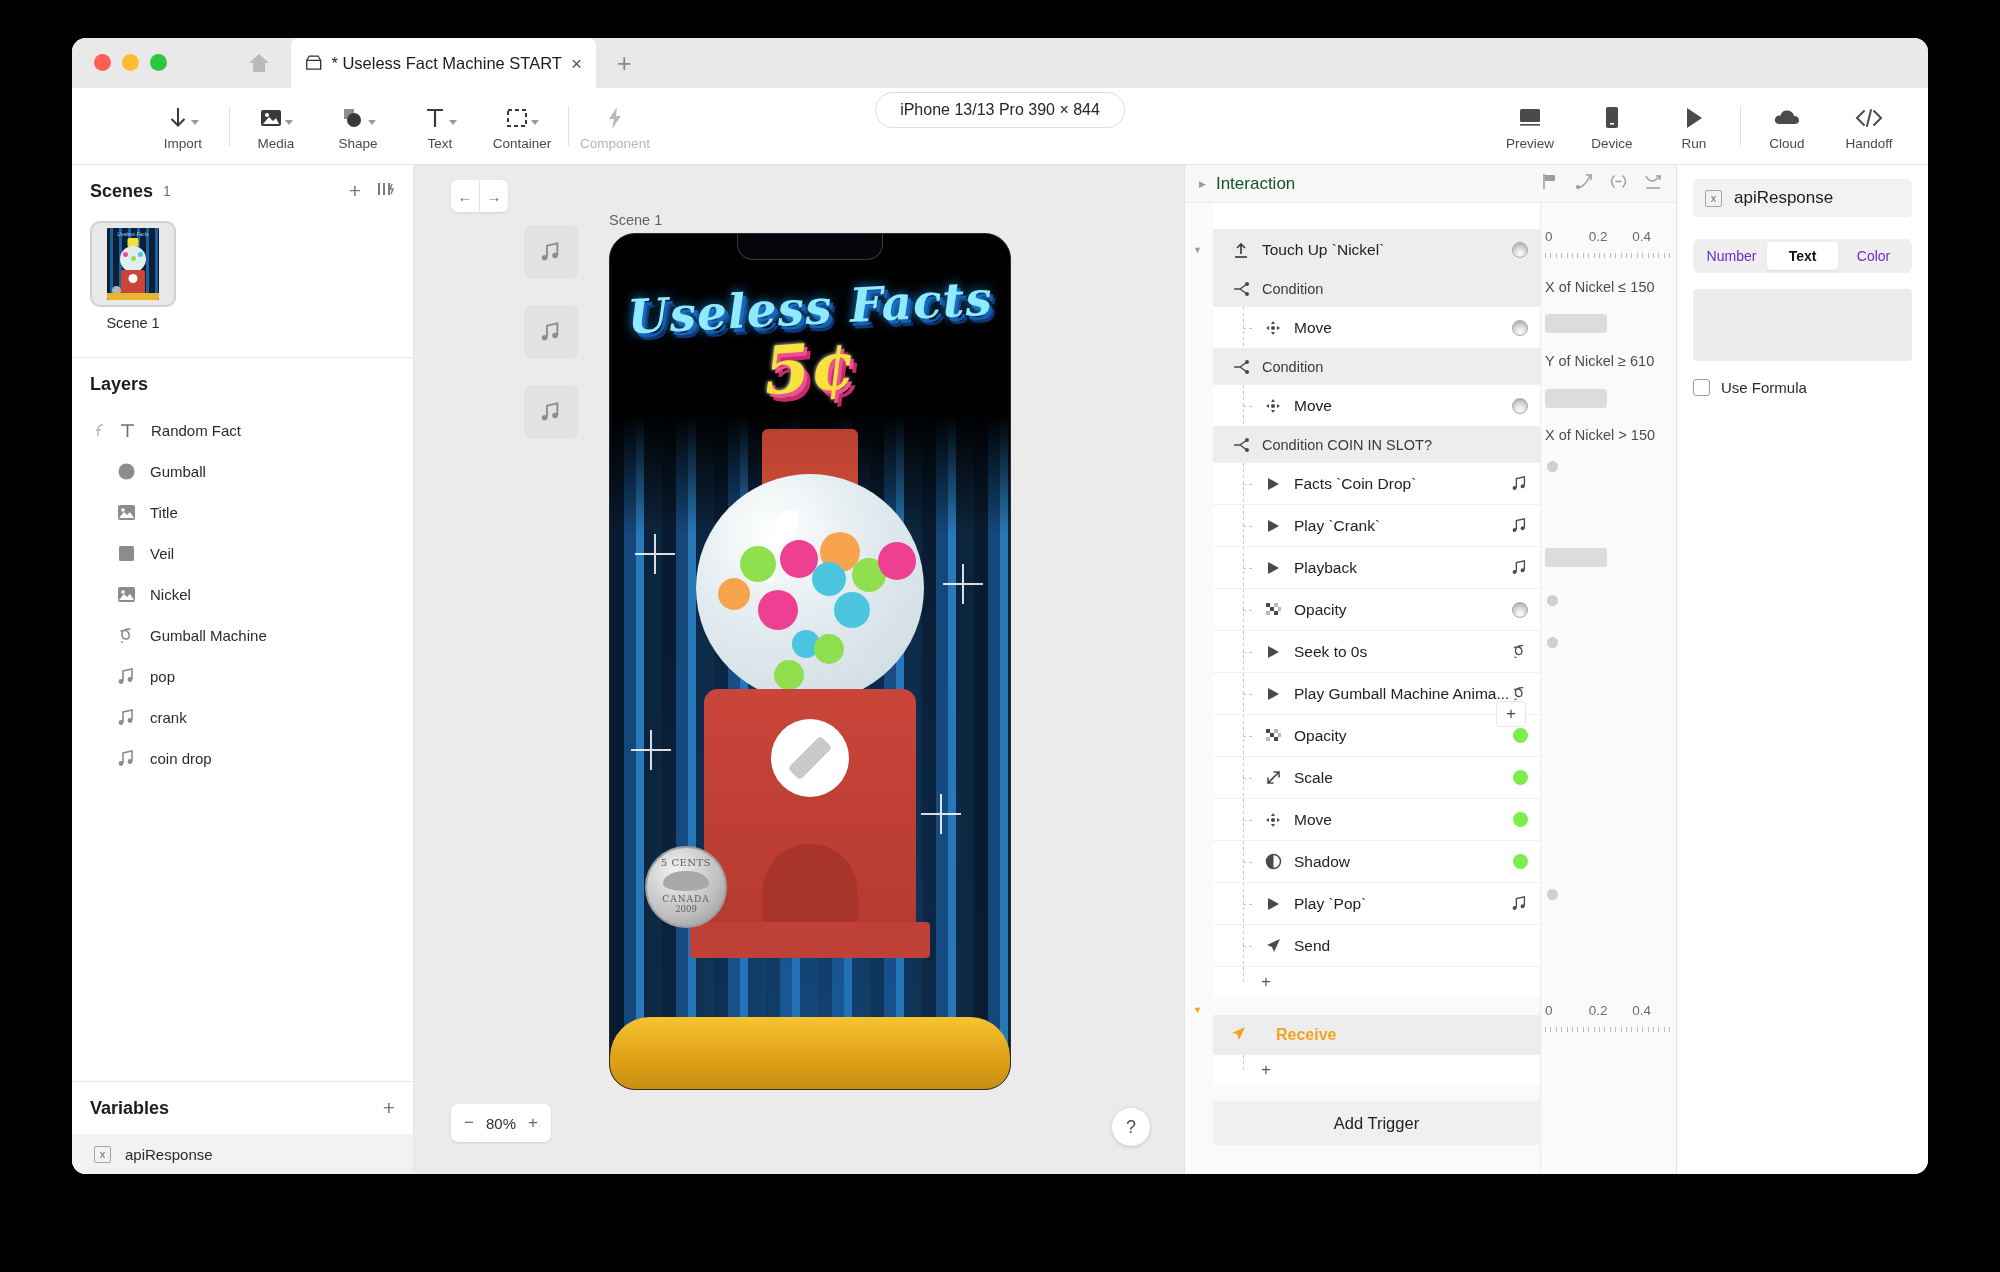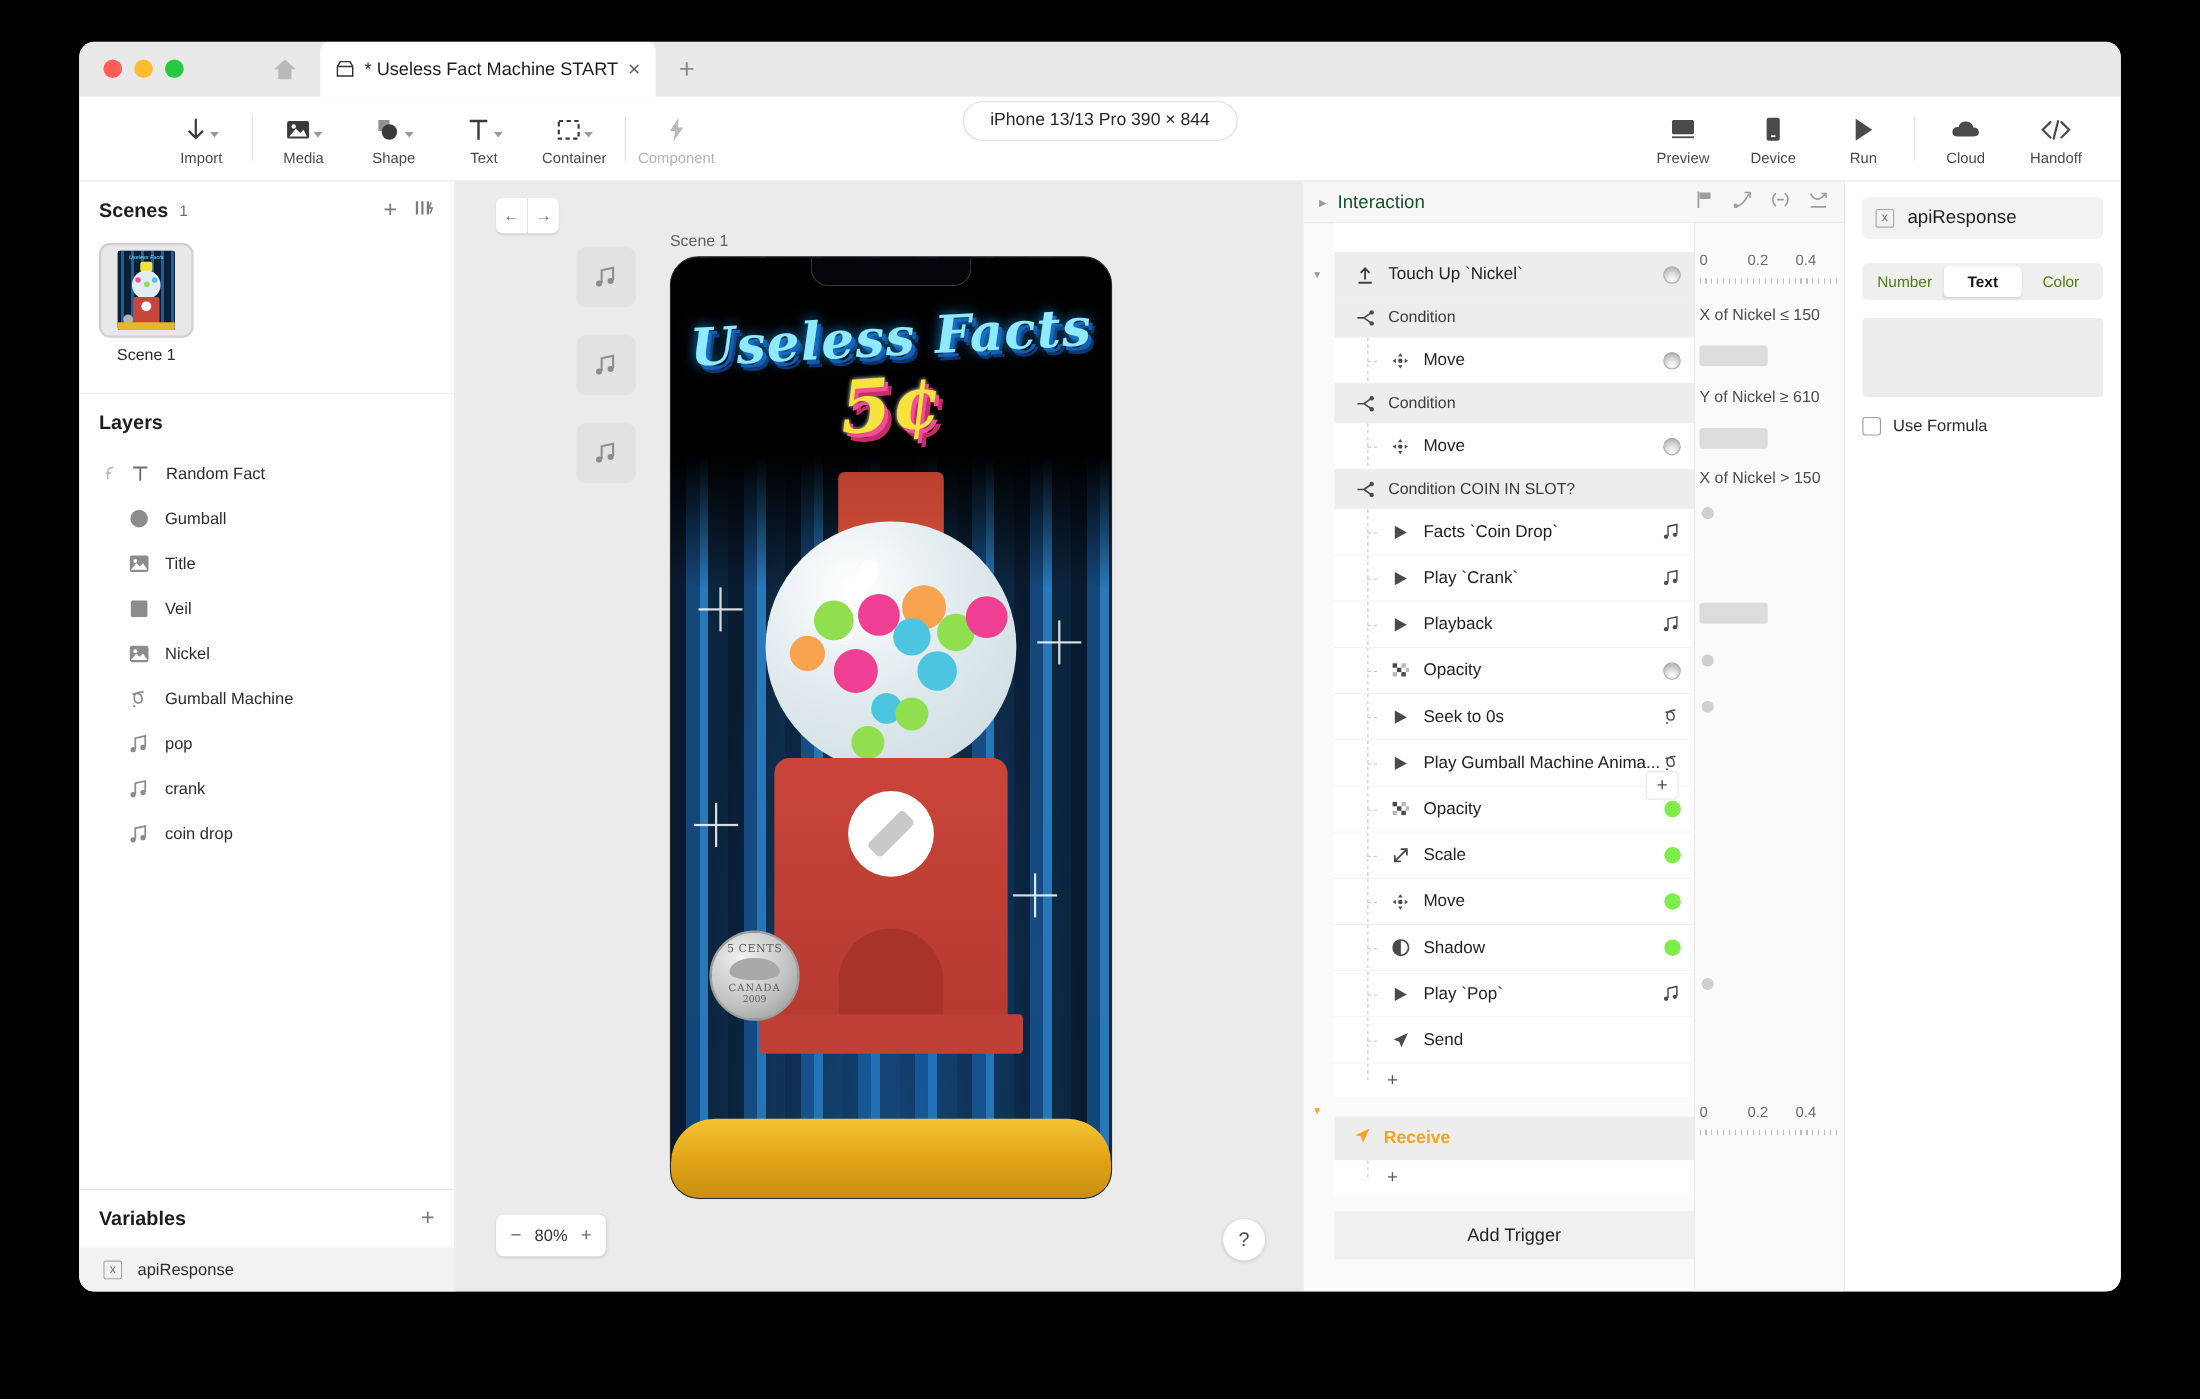--- a/index.html
+++ b/index.html
@@ -136,42 +136,42 @@
   .sphere { width:16px;height:16px;border-radius:50%;
       background:radial-gradient(circle at 50% 78%, #ffffff 0%, #d8d8d8 48%, #9e9e9e 100%);
       border:1px solid #aaa;}
   .greendot { width:15px;height:15px;border-radius:50%; background:#7ded4a;}
   .plusrow { height:30px; display:flex; align-items:center; padding-left:48px; position:relative;
      background:#fff; color:#5a5a5a; font-size:17px;}
   .floatplus { position:absolute; right:14px; top:-14px; width:30px; height:26px; background:#fff;
      border:1px solid #e6e6e6; border-radius:4px; display:flex; align-items:center;
      justify-content:center; font-size:17px; color:#4a4a4a; z-index:5;}
 
-  .recv-row { background:#ededed; height:40px; display:flex; align-items:center; padding-left:16px; gap:10px;}
+  .recv-row { background:#ededed; height:40px; display:flex; align-items:center; padding-left:16px; gap:28px;}
   .recv-row .lbl { font-size:16px; color:#f5a31f; font-weight:bold;}
   .addtrig { height:44px; margin-left:28px; background:#f0f0f0; display:flex; align-items:center;
      justify-content:center; font-size:16.5px; color:#222;}
 
   .ruler { position:absolute; left:0; width:100%; height:40px; }
   .ruler .nums { display:flex; font-size:13.5px; color:#6b6b6b; padding-left:4px;}
   .ruler .nums span { width:54px;}
   .tickline { margin:5px 4px 0 4px; height:9px;
      background-image:repeating-linear-gradient(to right,#bdbdbd 0 1px, transparent 1px 5.4px);
      background-size:100% 5px; background-repeat:no-repeat; background-position:0 4px;}
   .condval { font-size:14.5px; color:#4d4d4d; position:absolute; left:4px;}
   .valbox { position:absolute; left:4px; width:62px; height:19px; background:#dcdcdc; border-radius:3px;}
   .smalldot { position:absolute; left:6px; width:11px; height:11px; border-radius:50%; background:#cfcfcf;}
 
   
   .inspect { width:252px; flex:0 0 252px; background:#fff; border-left:1px solid #e2e2e2; padding:14px 16px;}
   .insp-title { height:38px; background:#f2f2f2; border-radius:5px; display:flex; align-items:center;
      gap:12px; padding:0 12px; margin-bottom:22px;}
   .insp-title .nm { font-size:17px; color:#1d1d1d;}
   .seg { display:flex; background:#efefef; border-radius:6px; padding:3px; margin-bottom:16px;}
-  .seg div { flex:1; text-align:center; font-size:14px; color:#4d7c0f; padding:6px 0; border-radius:4px;}
+  .seg div { flex:1; text-align:center; font-size:14px; color:#6d28d9; padding:6px 0; border-radius:4px;}
   .seg div.sel { background:#fff; color:#111; font-weight:bold; box-shadow:0 1px 2px rgba(0,0,0,.10);}
   .textarea { height:72px; background:#ececec; border-radius:4px; margin-bottom:18px;}
   .chkrow { display:flex; align-items:center; gap:11px;}
   .chkbox { width:17px; height:17px; border:1px solid #9c9c9c; border-radius:3px;}
   .chkrow .lbl { font-size:15px; color:#2b2b2b;}
 
   
   .bg-stripes { position:absolute; inset:0;
      background:
       radial-gradient(ellipse at 50% 100%, rgba(30,110,190,.55) 0%, rgba(0,0,0,0) 62%),

